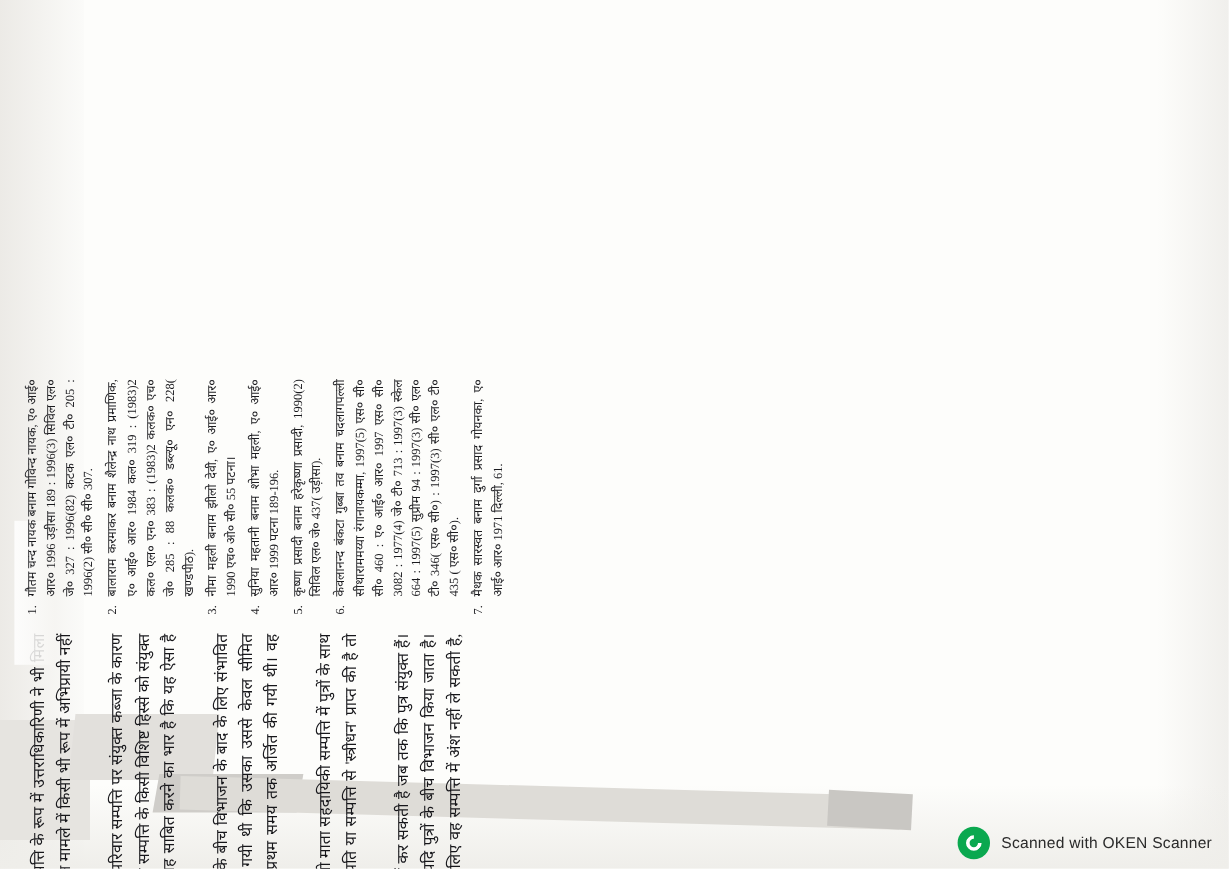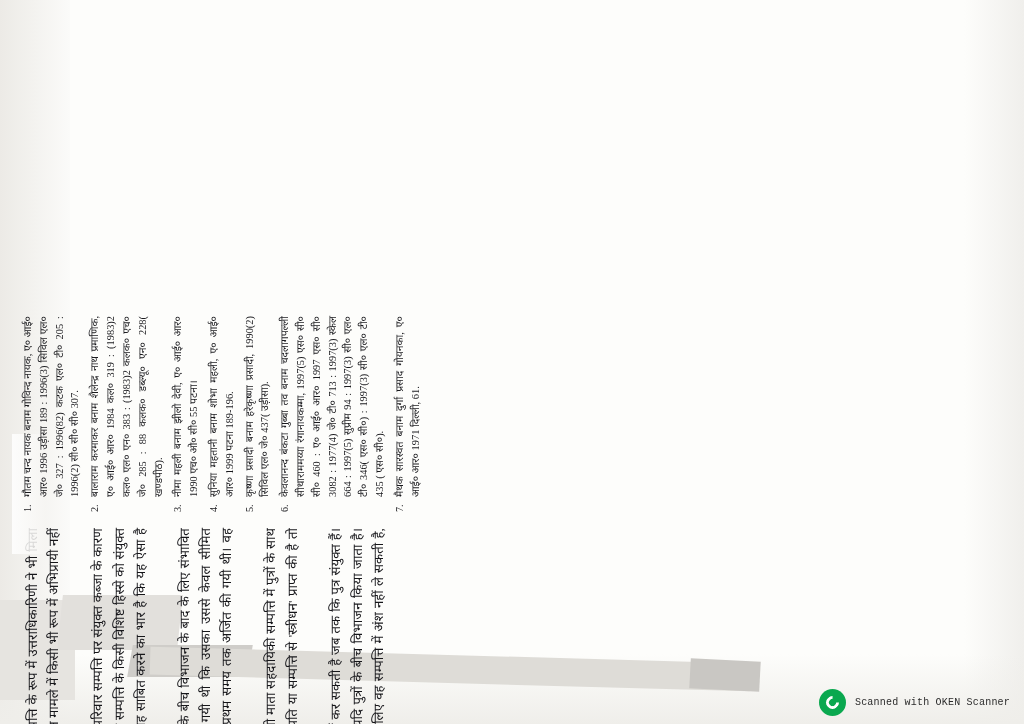--- a/index.html
+++ b/index.html
@@ -151,22 +151,22 @@
   #scanner-badge .oken-logo .inner-c {
     width: 13px;
     height: 13px;
     border-radius: 50%;
     border: 3px solid #ffffff;
     border-right-color: transparent;
     transform: rotate(-45deg);
     box-sizing: border-box;
   }
   #scanner-badge .badge-text {
-    font-family: Liberation Mono, monospace;
-    font-size: 10px;
+    font-family: Liberation Sans, sans-serif;
+    font-size: 13px;
     color: #2b2b2b;
     letter-spacing: .2px;
   }
 </style>
 </head>
 <body>
 
 <div id="scan-page">
 
   <div class="paper-shade shade-left-top"></div>

